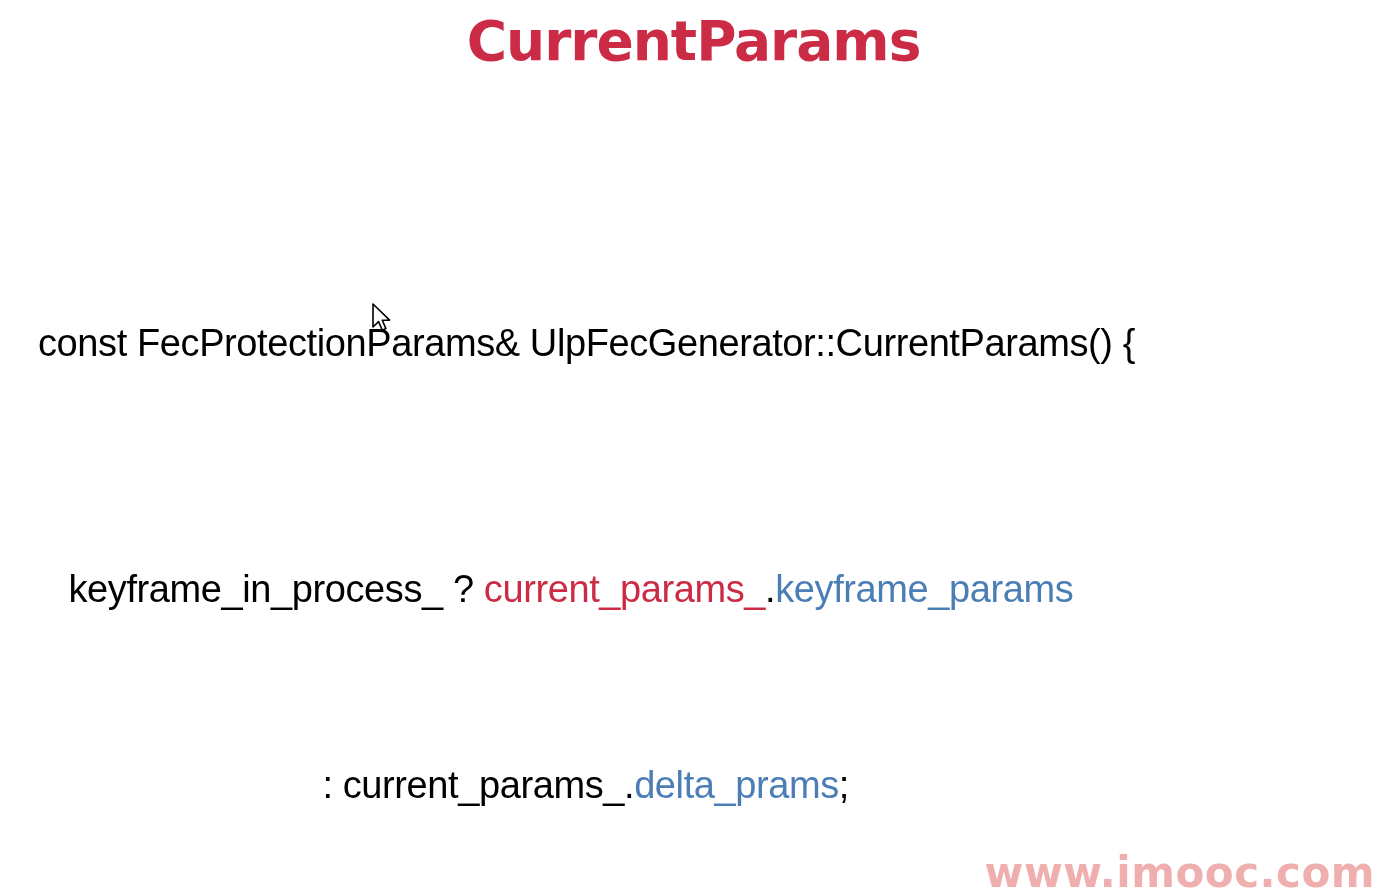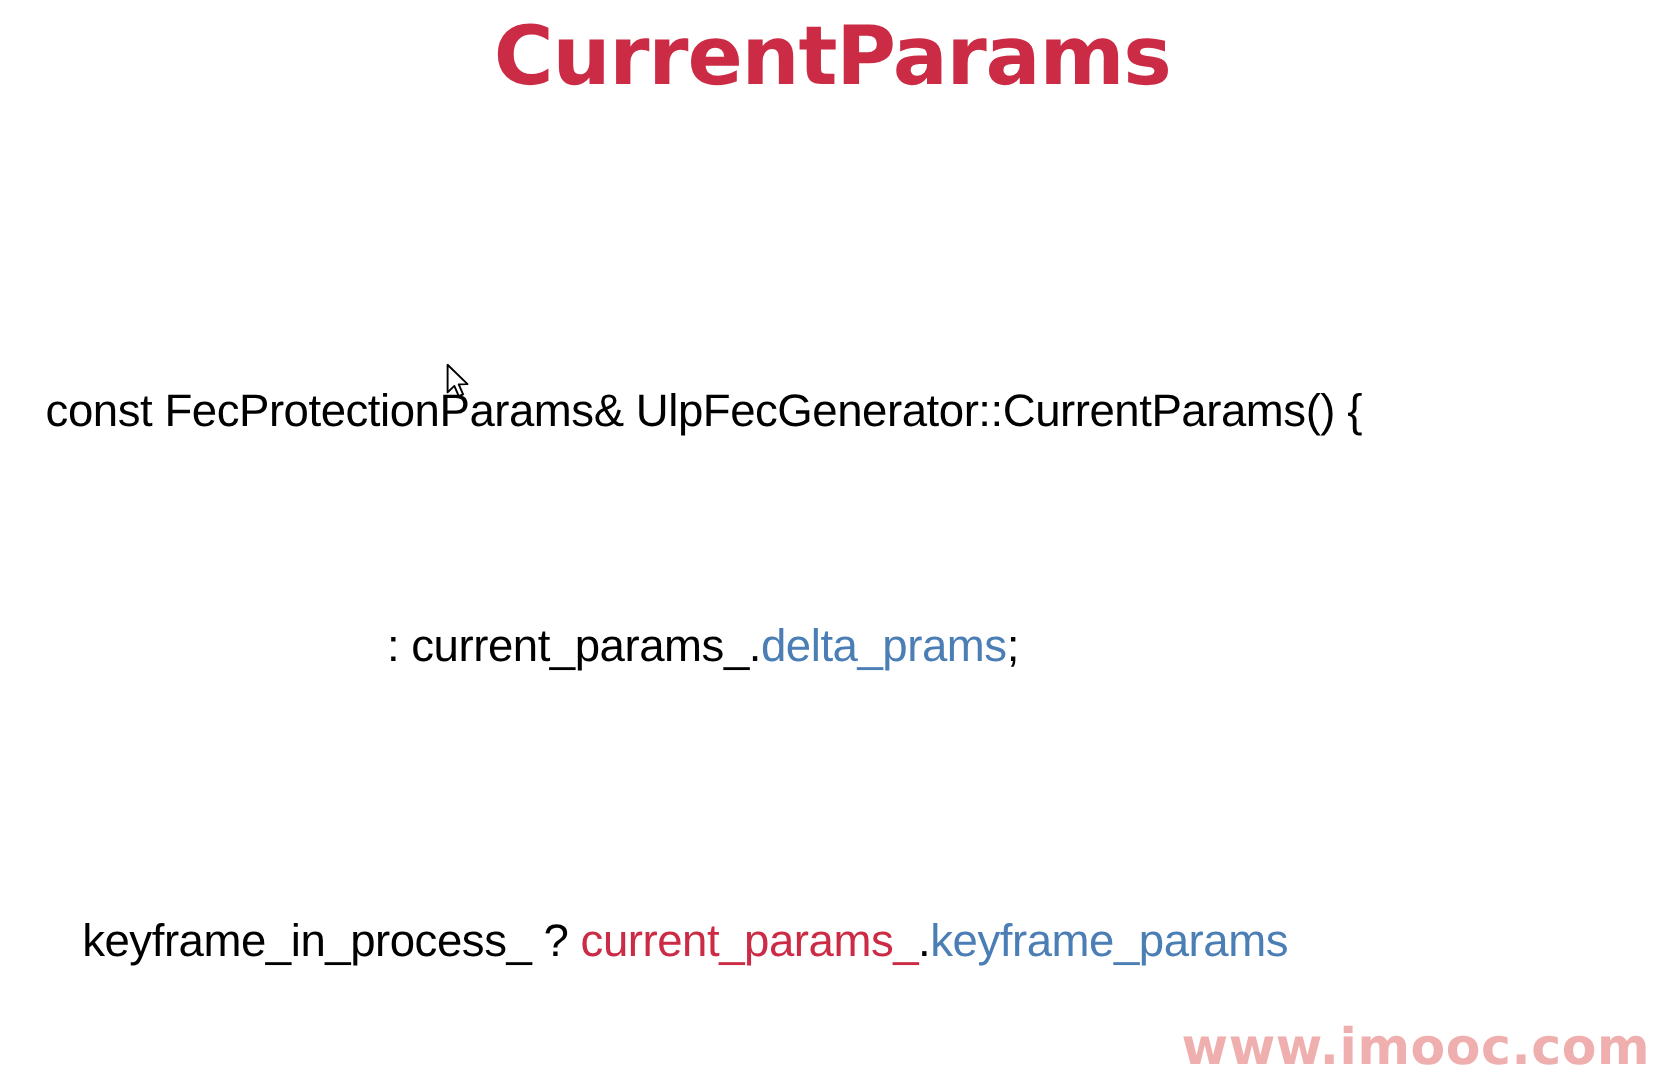--- a/index.html
+++ b/index.html
@@ -25,21 +25,21 @@
     box-sizing: border-box;
   }
 
   
   .slide-title {
     position: absolute;
     left: 0;
     top: 14px;
     width: 1387px;
     text-align: center;
-    font-size: 68px;
+    font-size: 55px;
     font-weight: bold;
     letter-spacing: -1px;
     color: #CC2B45;
     font-family: "DejaVu Sans", sans-serif;
     line-height: 1.0;
     white-space: nowrap;
   }
 
   
   .code-block {
@@ -94,23 +94,23 @@
 <body>
 
 <div class="slide">
 
   <div class="slide-title">CurrentParams</div>
 
   <div class="code-block">
 
     <div class="code-line"><span>const FecProtectionParams&amp; UlpFecGenerator::CurrentParams() {</span></div>
 
+    <div class="code-line gap-lg"><span class="tok-black">   keyframe_in_process_ ? </span><span class="tok-red">current_params_</span><span class="tok-black">.</span><span class="tok-blue">keyframe_params</span></div>
+
     <div class="code-line"><span class="tok-black">                            : current_params_.</span><span class="tok-blue">delta_prams</span><span class="tok-black">;</span></div>
-
-    <div class="code-line gap-lg"><span class="tok-black">   keyframe_in_process_ ? </span><span class="tok-red">current_params_</span><span class="tok-black">.</span><span class="tok-blue">keyframe_params</span></div>
 
     
 
     
 
     
 
     
 
     

